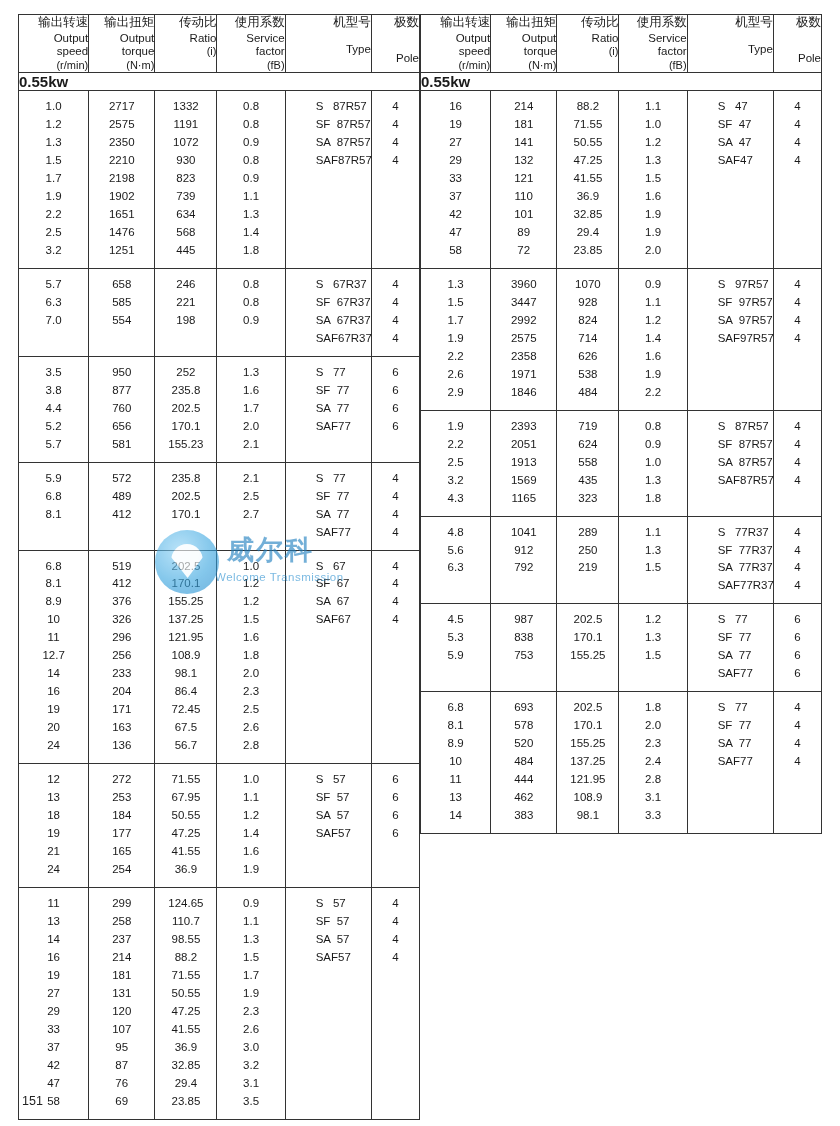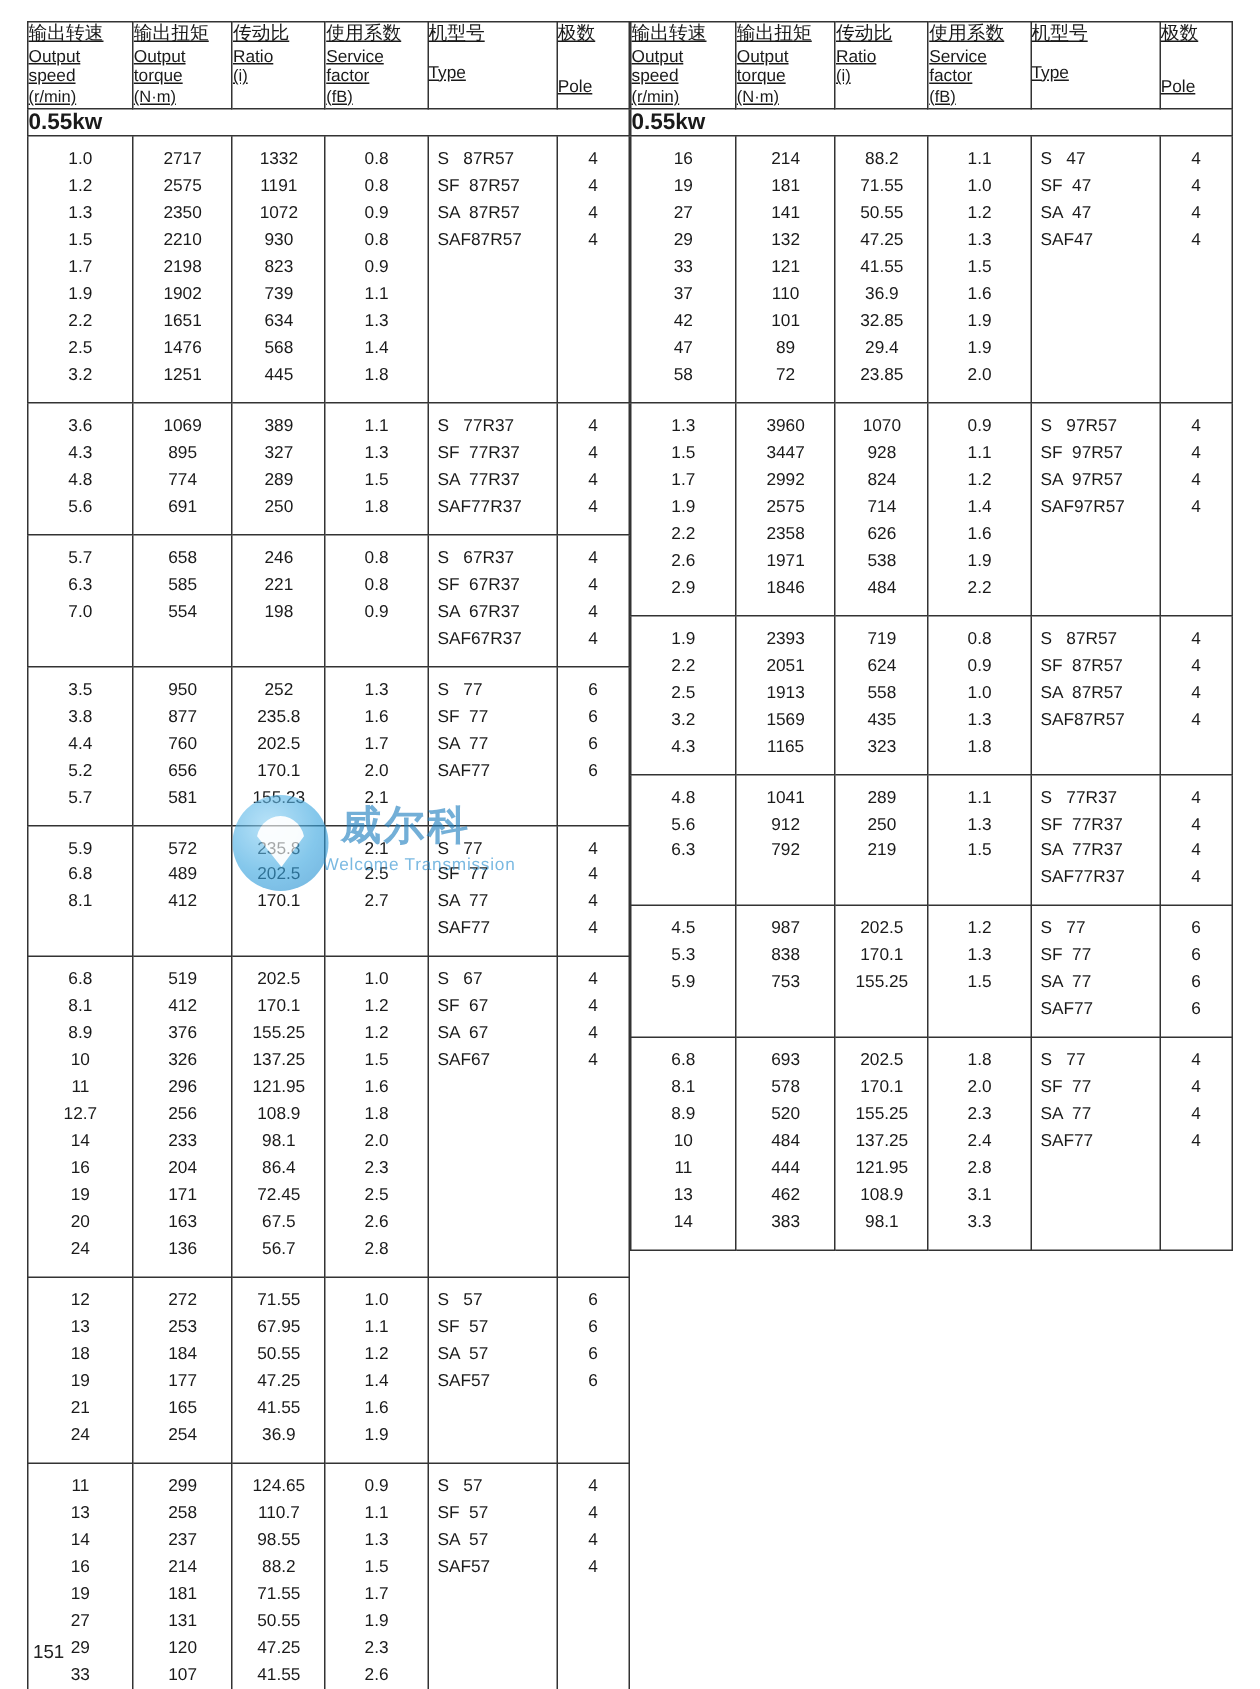--- a/index.html
+++ b/index.html
@@ -40,25 +40,24 @@
     table-layout: fixed;
   }
   table.tbl td, table.tbl th {
     border: 1px solid #333;
     padding: 0;
     vertical-align: top;
   }
 
   
   .hdr td {
-    text-align: left;
+    text-align: right;
     padding: 4px 2px 5px 2px;
     line-height: 1.18;
     font-size: 11px;
-    text-decoration: underline;
   }
   .cn {
     font-size: 12.5px;
     font-family: "DejaVu Sans", sans-serif;
     display: block;
     margin-bottom: 2px;
     letter-spacing: 0px;
   }
   .en { display: block; font-size: 11.5px; }
   .en2 { display: block; font-size: 11.5px; }
@@ -85,20 +84,21 @@
     text-align: center;
     font-size: 11.5px;
     line-height: 1.565;
     white-space: pre;
   }
   .typ {
     font-size: 11.5px;
     line-height: 1.565;
     white-space: pre;
     padding-left: 6px;
+    margin-left: 24px;
   }
   .pol {
     text-align: center;
     font-size: 11.5px;
     line-height: 1.565;
     white-space: pre;
   }
   td.vcenter {
     vertical-align: middle;
   }
@@ -275,58 +275,20 @@
 SAF87R57</div>
               </td>
             <td class="pad vcenter">
                 <div class="pol">4
 4
 4
 4</div>
               </td>
           </tr>
 
-          <tr class="grp">
-            <td class="pad">
-                <div class="num">3.6
-4.3
-4.8
-5.6</div>
-              </td>
-            <td class="pad">
-                <div class="num">1069
-895
-774
-691</div>
-              </td>
-            <td class="pad">
-                <div class="num">389
-327
-289
-250</div>
-              </td>
-            <td class="pad">
-                <div class="num">1.1
-1.3
-1.5
-1.8</div>
-              </td>
-            <td class="pad vcenter">
-                <div class="typ">S   77R37
-SF  77R37
-SA  77R37
-SAF77R37</div>
-              </td>
-            <td class="pad vcenter">
-                <div class="pol">4
-4
-4
-4</div>
-              </td>
-          </tr>
 
           <tr class="grp">
             <td class="pad">
                 <div class="num">5.7
 6.3
 7.0</div>
               </td>
             <td class="pad">
                 <div class="num">658
 585

